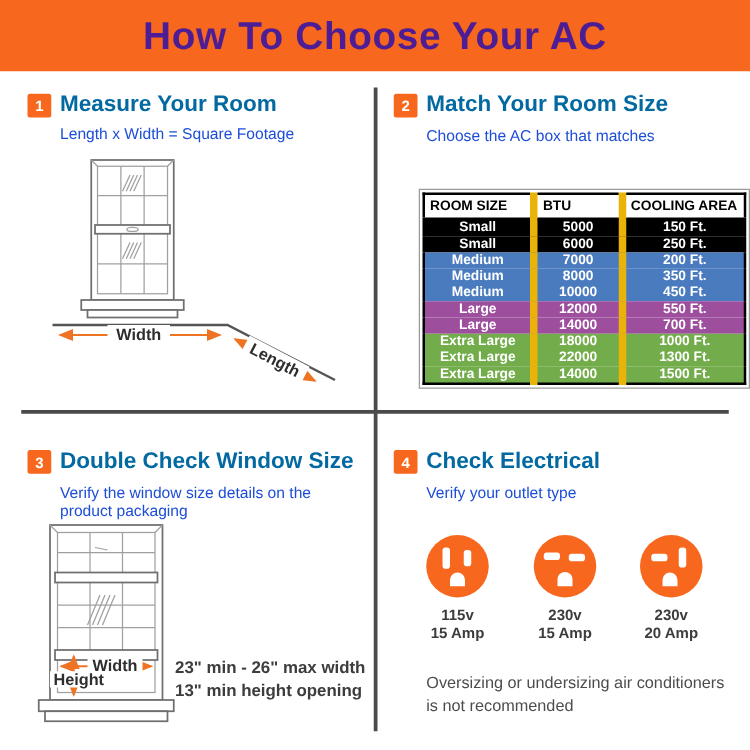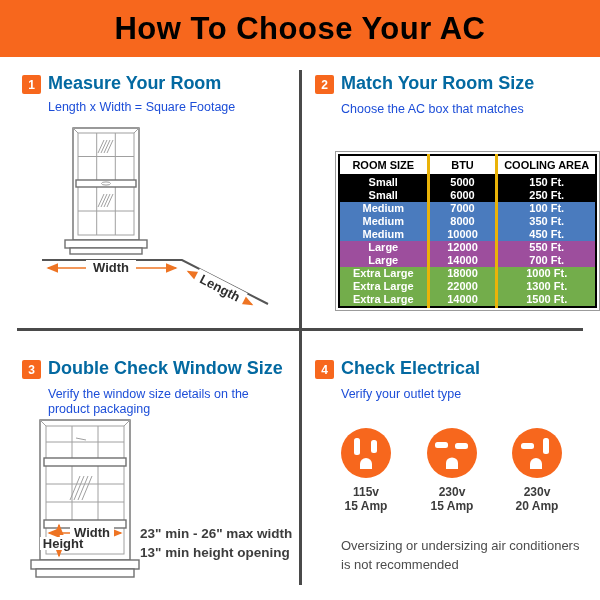--- a/index.html
+++ b/index.html
@@ -7,21 +7,21 @@
     width:600px; height:600px; position:relative; overflow:hidden;
     background:#ffffff; font-family:"Liberation Sans", sans-serif;
   }
   svg text { font-family:"Liberation Sans", sans-serif; }
 
   
   .header {
     position:absolute; top:0; left:0; width:600px; height:57px;
     background:#F7671D; display:flex; align-items:center; justify-content:center;
   }
-  .header .title { color:#000000; font-size:31px; font-weight:bold; letter-spacing:.5px; }
+  .header .title { color:#4c1d95; font-size:31px; font-weight:bold; letter-spacing:.5px; }
 
   
   .divider-v { position:absolute; left:299px; top:70px; width:3px; height:515px; background:#4A4A4A; }
   .divider-h { position:absolute; left:17px; top:328px; width:566px; height:3px; background:#4A4A4A; }
 
   
   .badge {
     position:absolute; width:19px; height:19px; background:#F7671D; border-radius:2px;
     color:#fff; font-size:12px; font-weight:bold;
     display:flex; align-items:center; justify-content:center;
@@ -39,27 +39,27 @@
   .q3-art { position:absolute; left:20px; top:418px; }
 
   
   .table-wrap {
     position:absolute; left:335px; top:151px;
     border:1px solid #9B9B9B; background:#fff; padding:2px;
   }
   .btu-table { border-collapse:collapse; border:2px solid #000; }
   .btu-table th {
     background:#fff; color:#000; font-size:11px; font-weight:bold;
-    padding:3px 4px; border-bottom:2px solid #000; text-align:center;
+    padding:3px 4px; border-bottom:2px solid #000; text-align:left;
   }
   .btu-table td {
     font-size:11px; font-weight:bold; color:#fff; text-align:center;
     height:13px; line-height:13px; padding:0 4px;
   }
-  .btu-table th + th, .btu-table td + td { border-left:3px solid #eab308; }
+  .btu-table th + th, .btu-table td + td { border-left:6px solid #eab308; }
   .col-size { width:84px; } .col-btu { width:62px; } .col-area { width:94px; }
 
   
   .spec-text {
     position:absolute; left:140px; top:524px;
     font-size:13.5px; font-weight:bold; color:#3D3D3D; line-height:19px; white-space:nowrap;
   }
 
   
   .outlet { position:absolute; top:427px; width:80px; display:flex; flex-direction:column; align-items:center; }
@@ -155,21 +155,21 @@
         <td>150 Ft.</td>
       </tr>
       <tr style="background: rgb(0, 0, 0);">
         <td>Small</td>
         <td>6000</td>
         <td>250 Ft.</td>
       </tr>
       <tr style="background: rgb(74, 123, 190);">
         <td>Medium</td>
         <td>7000</td>
-        <td>100 Ft.</td>
+        <td>200 Ft.</td>
       </tr>
       <tr style="background: rgb(74, 123, 190);">
         <td>Medium</td>
         <td>8000</td>
         <td>350 Ft.</td>
       </tr>
       <tr style="background: rgb(74, 123, 190);">
         <td>Medium</td>
         <td>10000</td>
         <td>450 Ft.</td>

